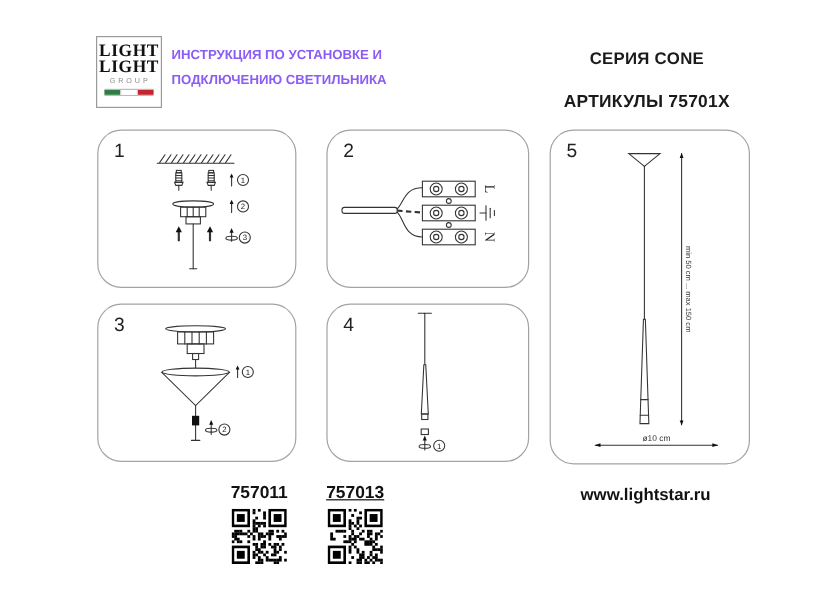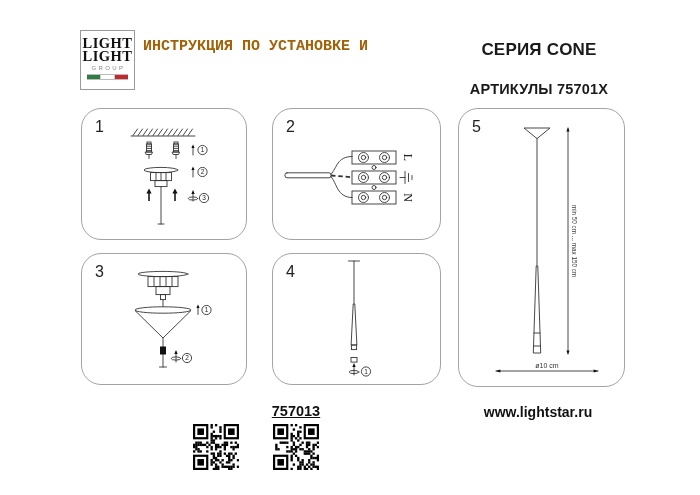--- a/index.html
+++ b/index.html
@@ -8,23 +8,23 @@
   
   .logo-box{position:absolute;left:80px;top:30px;width:55px;height:60px;
             border:1.5px solid #9a9a9a;background:#fff;text-align:center;box-sizing:border-box;}
   .logo-light,.logo-star{display:block;font-family:"Liberation Serif",serif;font-weight:bold;
             font-size:14.5px;line-height:13px;letter-spacing:.5px;color:#111;}
   .logo-light{margin-top:6px;}
   .logo-group{display:block;font-size:6px;letter-spacing:2.4px;color:#8a8a8a;margin-top:2px;text-indent:2px;}
   .logo-flag{display:flex;width:41px;height:4px;margin:3px auto 0;border-top:.5px solid #bbb;border-bottom:.5px solid #bbb;}
   .logo-flag div{flex:1;height:100%;}
   .flag-white{background:#fff;border-left:.5px solid #ccc;border-right:.5px solid #ccc;}
-  .title{position:absolute;left:143px;top:36px;font-size:15px;font-weight:bold;line-height:21px;color:#a16207;font-family:Liberation Mono, monospace;}
+  .title{position:absolute;left:143px;top:36px;font-size:11px;font-weight:bold;line-height:21px;color:#8b5cf6;}
   .right-head{position:absolute;left:459px;top:40px;width:160px;text-align:center;}
-  .series{font-size:17px;font-weight:bold;letter-spacing:.2px;}
+  .series{font-size:14px;font-weight:bold;letter-spacing:.2px;}
   .articles{font-size:14.5px;font-weight:bold;margin-top:21px;letter-spacing:.2px;}
   
   .panel{position:absolute;border:1px solid #a3a3a3;border-radius:20px;background:#fff;box-sizing:border-box;}
   .pnum{position:absolute;left:13px;top:9px;font-size:16px;color:#222;}
   .panel svg{position:absolute;left:0;top:0;}
   .ln{stroke:#333;fill:none;stroke-width:.9;stroke-linecap:round;}
   .lnthick{stroke:#333;fill:none;stroke-width:1.8;stroke-linecap:butt;}
   .fillb{fill:#111;stroke:none;}
   .wh{fill:#fff;stroke:#333;stroke-width:.9;}
   .circ{fill:#fff;stroke:#333;stroke-width:.9;}
@@ -48,20 +48,21 @@
     <span class="logo-group">GROUP</span>
     <div class="logo-flag">
       <div style="background: rgb(46, 125, 67);"></div>
       <div class="flag-white"></div>
       <div style="background: rgb(195, 39, 46);"></div>
     </div>
   </div>
 
   <div class="title">
     <div>ИНСТРУКЦИЯ ПО УСТАНОВКЕ И</div>
+    <div>ПОДКЛЮЧЕНИЮ СВЕТИЛЬНИКА</div>
   </div>
 
   <div class="right-head">
     <div class="series">СЕРИЯ CONE</div>
     <div class="articles">АРТИКУЛЫ 75701X</div>
   </div>
 
   <div class="panel" style="left:81px;top:108px;width:166px;height:132px;">
     <span class="pnum">1</span>
     <svg width="166" height="132" viewBox="0 0 166 132">
@@ -252,20 +253,21 @@
       </g>
       <g>
         <line class="ln" x1="37" y1="262" x2="139" y2="262"></line>
         <polygon class="fillb" points="41.4,260.4 36.6,262 41.4,263.6"></polygon>
         <polygon class="fillb" points="134.6,260.4 139.4,262 134.6,263.6"></polygon>
         <text class="tx" font-size="7" text-anchor="middle" x="88" y="258.5">ø10 cm</text>
       </g>
     </svg>
   </div>
 
+  <div class="prod" style="left:166px;">757011</div>
   <div class="qr" style="left:193px;"><svg width="46" height="46" viewBox="0 0 46 46">
         <rect x="0" y="0" width="46" height="46" fill="#fff"></rect>
         <rect x="17.523809523809526" y="0" width="2.3404761904761906" height="2.3404761904761906" fill="#000"></rect>
         <rect x="21.904761904761905" y="0" width="2.3404761904761906" height="2.3404761904761906" fill="#000"></rect>
         <rect x="17.523809523809526" y="2.1904761904761907" width="2.3404761904761906" height="2.3404761904761906" fill="#000"></rect>
         <rect x="26.28571428571429" y="2.1904761904761907" width="2.3404761904761906" height="2.3404761904761906" fill="#000"></rect>
         <rect x="26.28571428571429" y="4.380952380952381" width="2.3404761904761906" height="2.3404761904761906" fill="#000"></rect>
         <rect x="19.714285714285715" y="6.571428571428572" width="2.3404761904761906" height="2.3404761904761906" fill="#000"></rect>
         <rect x="26.28571428571429" y="6.571428571428572" width="2.3404761904761906" height="2.3404761904761906" fill="#000"></rect>
         <rect x="17.523809523809526" y="8.761904761904763" width="2.3404761904761906" height="2.3404761904761906" fill="#000"></rect>

